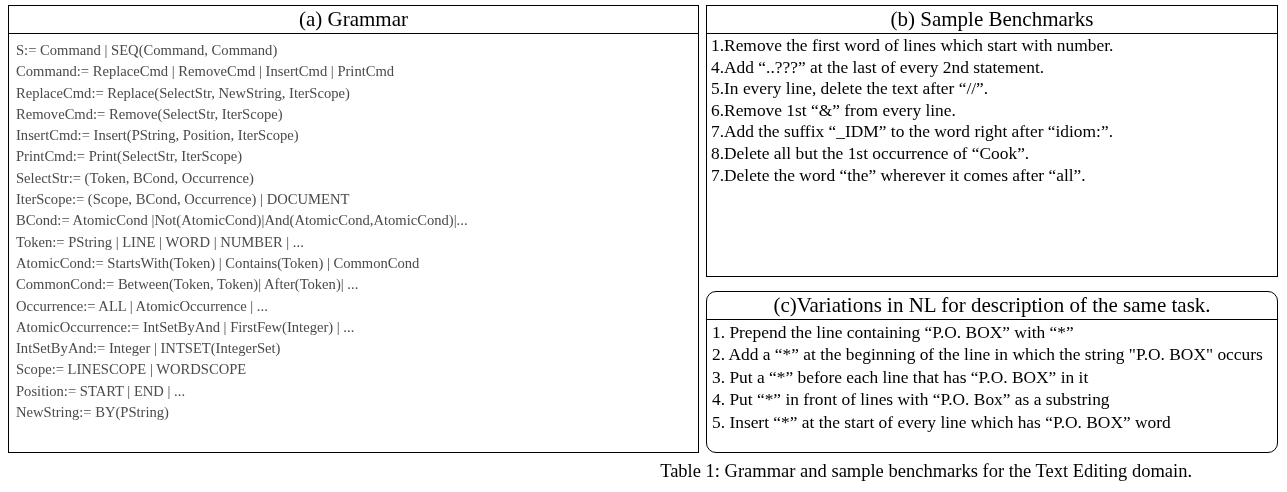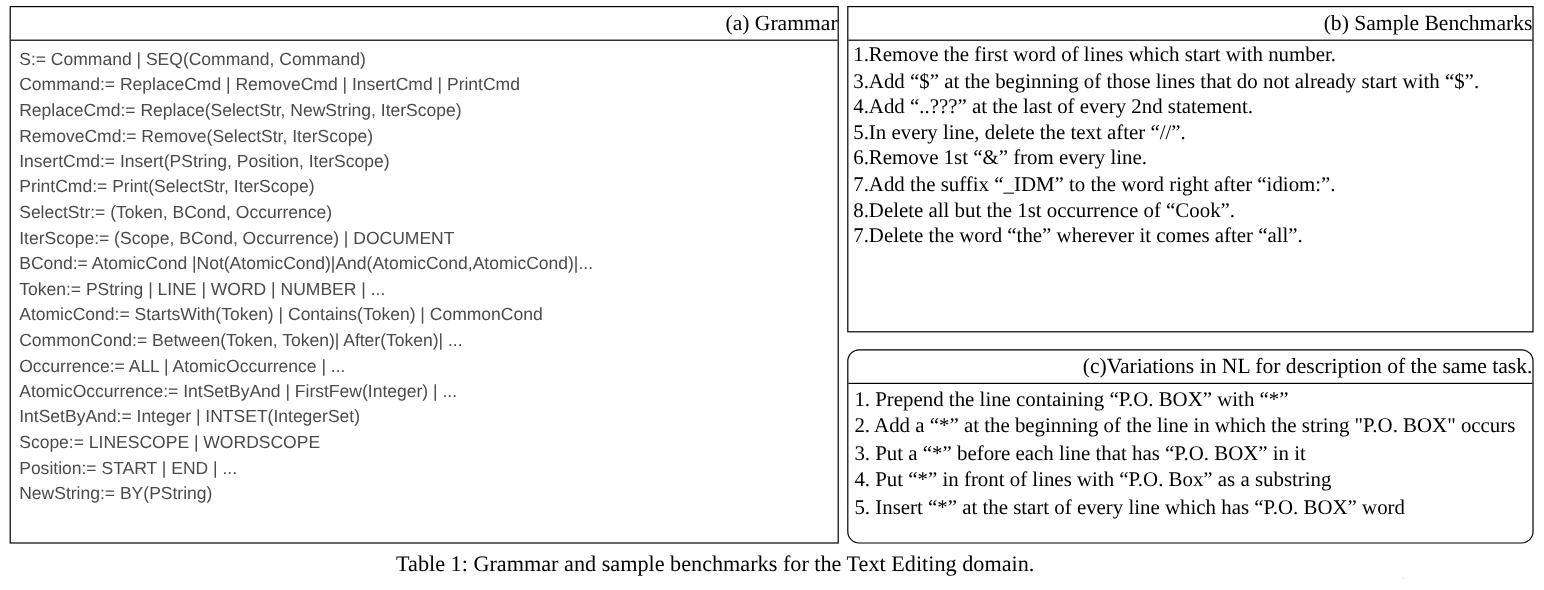--- a/index.html
+++ b/index.html
@@ -19,42 +19,42 @@
 
   
   .panel {
     position: absolute;
     border: 1.6px solid #000;
     box-sizing: border-box;
     background: #fff;
   }
   .panel-head {
     border-bottom: 1.4px solid #000;
-    text-align: right;
-    font-size: 18px;
+    text-align: center;
+    font-size: 21px;
     line-height: 24px;
     padding: 1px 0 2px 0;
     font-family: "Liberation Serif", serif;
   }
   .panel-body {
     box-sizing: border-box;
   }
 
   
   #grammar-panel {
     left: 8px;
     top: 5px;
     width: 691px;
     height: 448px;
   }
   #grammar-body {
     padding: 6px 0 0 7px;
   }
   .grammar-line {
-    font-family: Liberation Sans, sans-serif;
+    font-family: Liberation Serif, serif;
     font-size: 14.6px;
     line-height: 21.3px;
     color: #4a4a4a;
     white-space: pre;
     letter-spacing: 0px;
   }
 
   
   #benchmarks-panel {
     left: 706px;
@@ -97,21 +97,21 @@
     margin: 0;
   }
   .var-item.nojust { text-align: left; }
 
   
   #caption {
     position: absolute;
     left: 0;
     top: 459px;
     width: 1192px;
-    text-align: center;
+    text-align: right;
     font-size: 18.5px;
     line-height: 24px;
   }
 
   
   #scan-artifact {
     position: absolute;
     left: 1168px;
     top: 472px;
     width: 100px;
@@ -152,21 +152,20 @@
     <div class="grammar-line">Scope:= LINESCOPE | WORDSCOPE</div>
     <div class="grammar-line">Position:= START | END | ...</div>
     <div class="grammar-line">NewString:= BY(PString)</div>
   </div>
 </div>
 
 <div class="panel" id="benchmarks-panel">
   <div class="panel-head">(b) Sample Benchmarks</div>
   <div class="panel-body" id="benchmarks-body">
     <p class="bench-item">1.Remove the first word of lines which start with number.</p>
-    <p class="bench-item">3.Add “$” at the beginning of those lines that do not already start with “$”.</p>
     <p class="bench-item">4.Add “..???” at the last of every 2nd statement.</p>
     <p class="bench-item">5.In every line, delete the text after “//”.</p>
     <p class="bench-item">6.Remove 1st “&amp;” from every line.</p>
     <p class="bench-item">7.Add the suffix “_IDM” to the word right after “idiom:”.</p>
     <p class="bench-item">8.Delete all but the 1st occurrence of “Cook”.</p>
     <p class="bench-item">7.Delete the word “the” wherever it comes after “all”.</p>
   </div>
 </div>
 
 <div class="panel" id="variations-panel">

